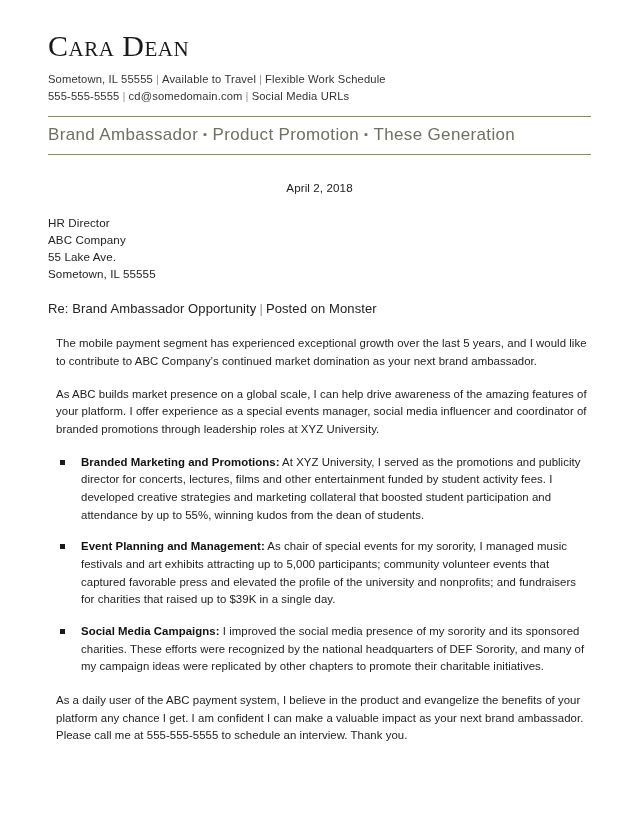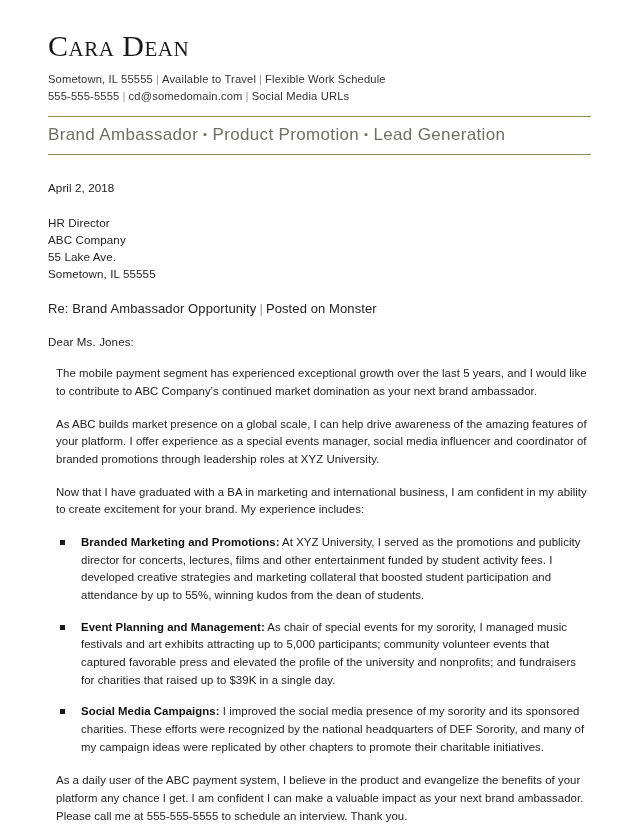--- a/index.html
+++ b/index.html
@@ -73,20 +73,21 @@
   }
 
   
   .letter { margin-top: 26px; }
 
   .date {
     font-size: 11.6px;
     color: #222222;
     letter-spacing: 0.1px;
     margin-bottom: 20px;
+    text-align: center;
   }
 
   .recipient {
     font-size: 11.6px;
     line-height: 1.48;
     color: #222222;
     letter-spacing: 0.1px;
     margin-bottom: 19px;
   }
 
@@ -159,48 +160,46 @@
       <span>Sometown, IL 55555</span><span class="contact-sep">|</span><span>Available to Travel</span><span class="contact-sep">|</span><span>Flexible Work Schedule</span>
     </div>
 
     <div class="contact-line">
       <span>555-555-5555</span><span class="contact-sep">|</span><span>cd@somedomain.com</span><span class="contact-sep">|</span><span>Social Media URLs</span>
     </div>
 
     <hr class="rule rule-top">
 
     <div class="tagline">
-      <span>Brand Ambassador</span><span class="sq">▪</span><span>Product Promotion</span><span class="sq">▪</span><span>Lead Generation</span>
+      <span>Brand Ambassador</span><span class="sq">▪</span><span>Product Promotion</span><span class="sq">▪</span><span>These Generation</span>
     </div>
 
     <hr class="rule rule-bottom">
   </div>
 
   <div class="letter">
 
     <div class="date">April 2, 2018</div>
 
     <div class="recipient">
       <div>HR Director</div>
       <div>ABC Company</div>
       <div>55 Lake Ave.</div>
       <div>Sometown, IL 55555</div>
     </div>
 
     <div class="subject">
       <span>Re: Brand Ambassador Opportunity</span><span class="subject-sep">|</span><span>Posted on Monster</span>
     </div>
 
-    <div class="salutation">Dear Ms. Jones:</div>
 
     <p class="body-para">The mobile payment segment has experienced exceptional growth over the last 5 years, and I would like to contribute to ABC Company’s continued market domination as your next brand ambassador.</p>
 
     <p class="body-para">As ABC builds market presence on a global scale, I can help drive awareness of the amazing features of your platform. I offer experience as a special events manager, social media influencer and coordinator of branded promotions through leadership roles at XYZ University.</p>
 
-    <p class="body-para">Now that I have graduated with a BA in marketing and international business, I am confident in my ability to create excitement for your brand. My experience includes:</p>
 
     <ul class="achievements">
       <li>
         <span class="bullet-sq"></span><span class="b-label">Branded Marketing and Promotions:</span><span> At XYZ University, I served as the promotions and publicity director for concerts, lectures, films and other entertainment funded by student activity fees. I developed creative strategies and marketing collateral that boosted student participation and attendance by up to 55%, winning kudos from the dean of students.</span>
       </li>
       <li>
         <span class="bullet-sq"></span><span class="b-label">Event Planning and Management:</span><span> As chair of special events for my sorority, I managed music festivals and art exhibits attracting up to 5,000 participants; community volunteer events that captured favorable press and elevated the profile of the university and nonprofits; and fundraisers for charities that raised up to $39K in a single day.</span>
       </li>
       <li>
         <span class="bullet-sq"></span><span class="b-label">Social Media Campaigns:</span><span> I improved the social media presence of my sorority and its sponsored charities. These efforts were recognized by the national headquarters of DEF Sorority, and many of my campaign ideas were replicated by other chapters to promote their charitable initiatives.</span>

